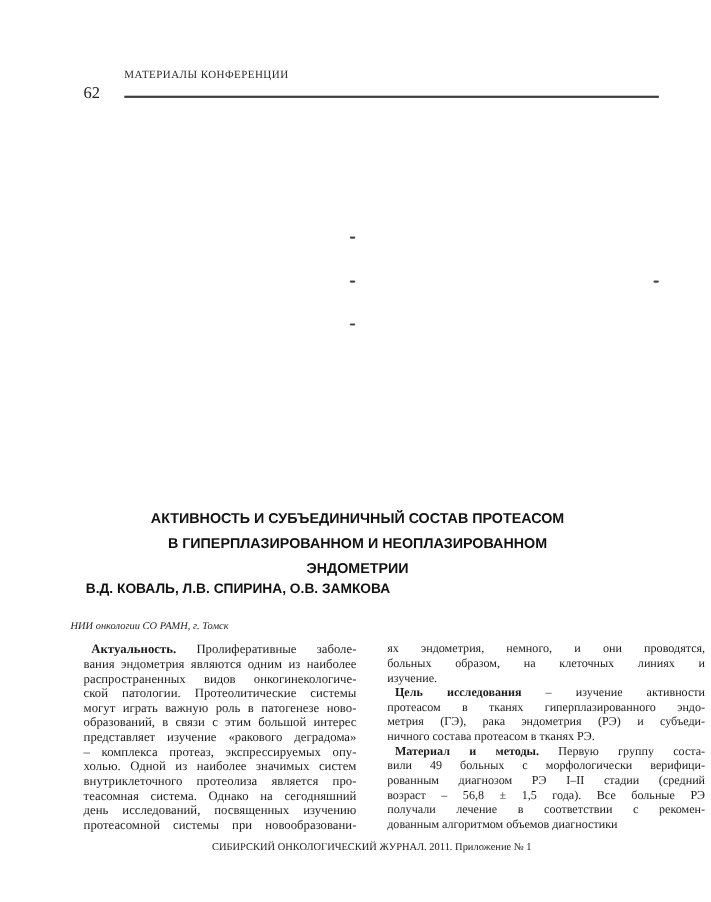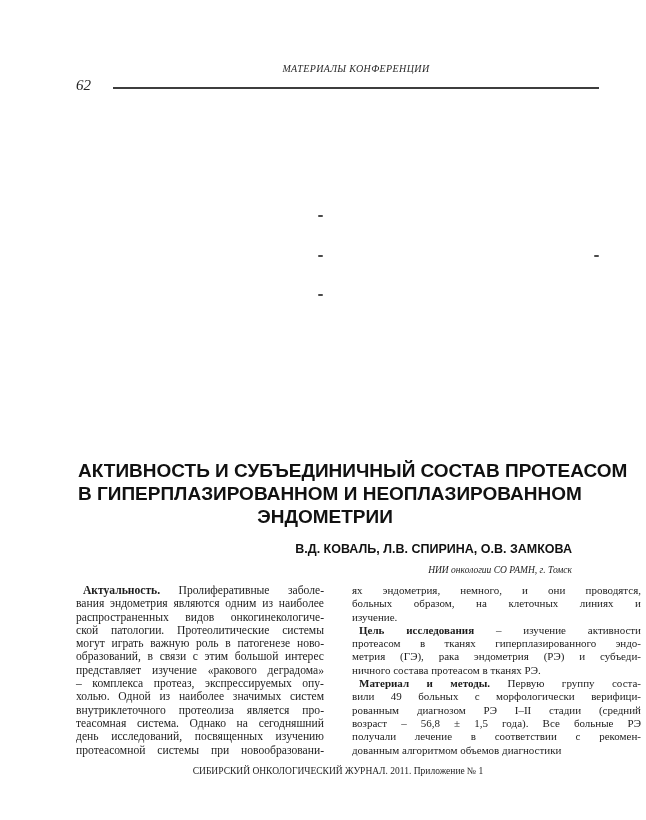--- a/index.html
+++ b/index.html
@@ -8,31 +8,28 @@
     width: 646px;
     height: 820px;
     background: #ffffff;
     font-family: "Liberation Serif", serif;
     color: #1c1c1c;
     overflow: hidden;
   }
   .running-head {
     position: absolute;
     left: 113px; top: 63px; width: 486px;
-    text-align: center;
-    font-style: italic;
     font-size: 10px;
     letter-spacing: 0.4px;
     color: #2a2a2a;
     white-space: nowrap;
   }
   .page-number {
     position: absolute;
     left: 76px; top: 77px;
-    font-style: italic;
     font-size: 15px;
     color: #222;
   }
   .head-rule {
     position: absolute;
     left: 113px; top: 87px;
     width: 486px; height: 2px;
     background: #3d3d3d;
   }
   .stray {
@@ -43,40 +40,40 @@
   }
   .stray-1 { left: 318px; top: 215px; }
   .stray-2 { left: 318px; top: 255px; }
   .stray-3 { left: 594px; top: 255px; }
   .stray-4 { left: 318px; top: 294px; }
   .title-block {
     position: absolute;
     left: 78px; top: 459px; width: 494px;
     font-family: "Liberation Sans", sans-serif;
     font-weight: bold;
-    font-size: 19px;
+    font-size: 13px;
     line-height: 23.2px;
     text-align: center;
     color: #111;
   }
   .title-line { white-space: nowrap; }
   .authors {
     position: absolute;
-    left: 78px; top: 542px; width: 494px;
-    text-align: right;
+    left: 78px; top: 528px; width: 494px;
+    text-align: left;
     font-family: "Liberation Sans", sans-serif;
     font-weight: bold;
     font-size: 12.5px;
     color: #111;
     white-space: nowrap;
   }
   .affiliation {
     position: absolute;
-    left: 78px; top: 565px; width: 494px;
-    text-align: right;
+    left: 64px; top: 565px; width: 494px;
+    text-align: left;
     font-style: italic;
     font-size: 9.5px;
     color: #222;
     white-space: nowrap;
     font-family: Liberation Serif, serif;
   }
   .column {
     position: absolute;
     top: 584px;
     line-height: 13.3px;

